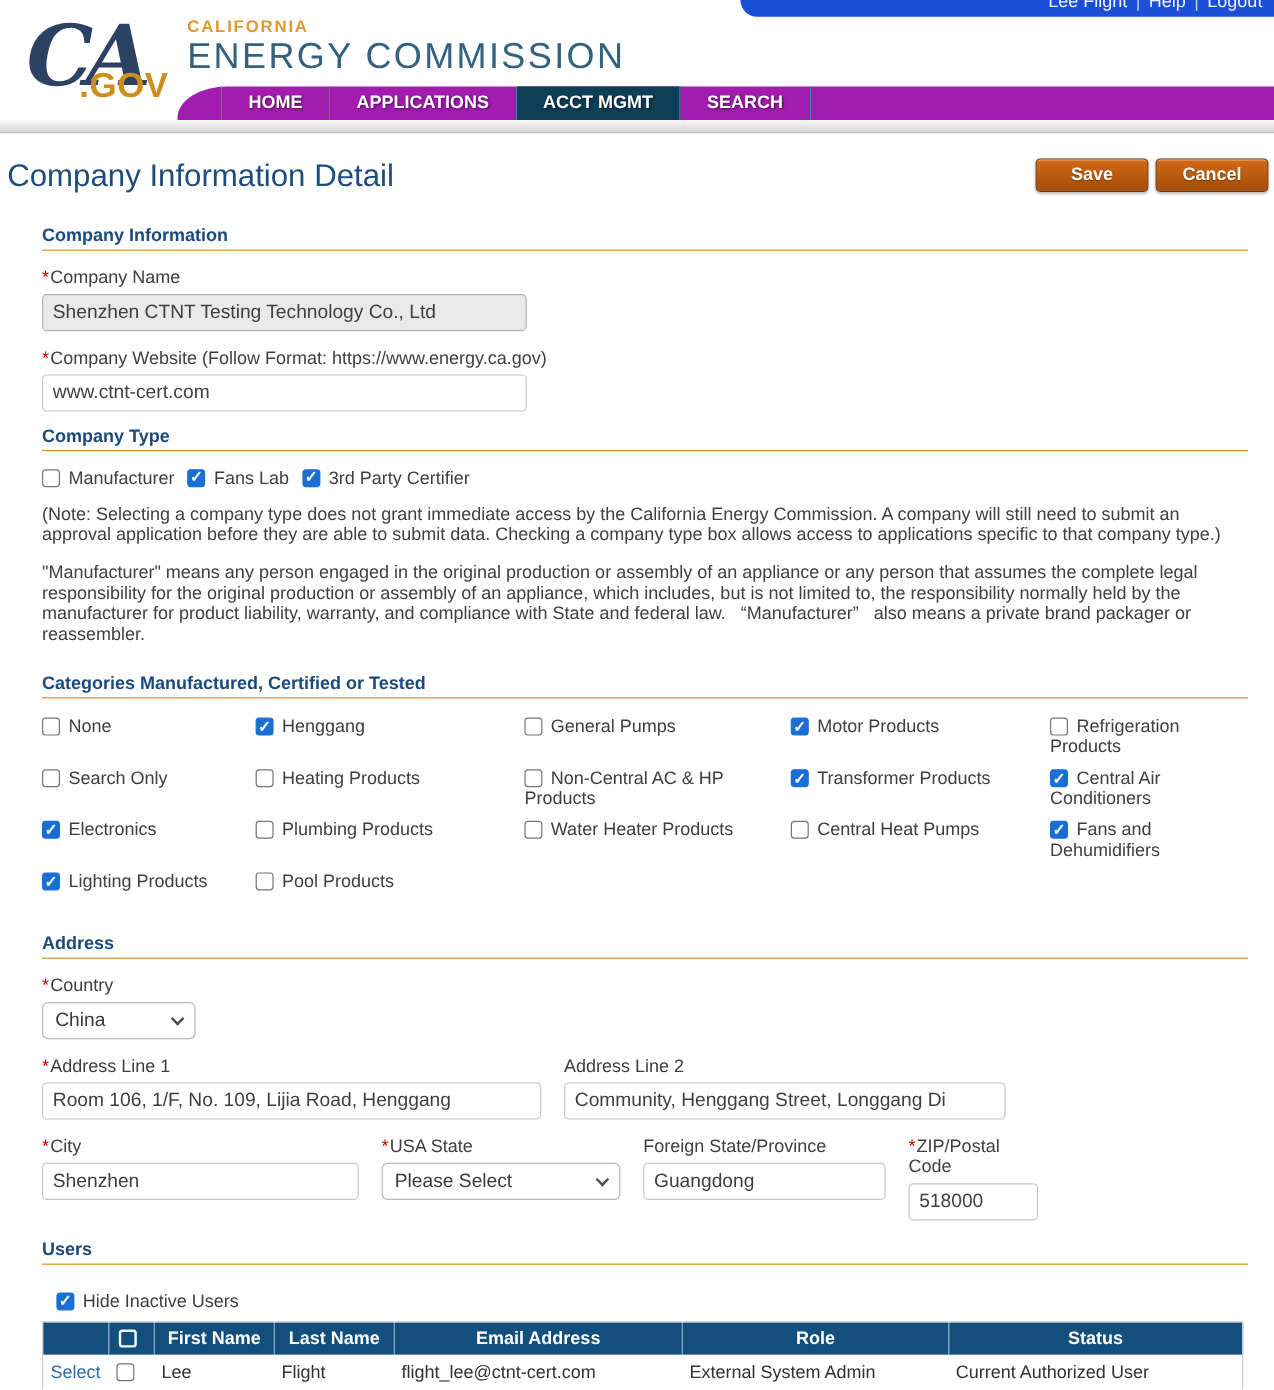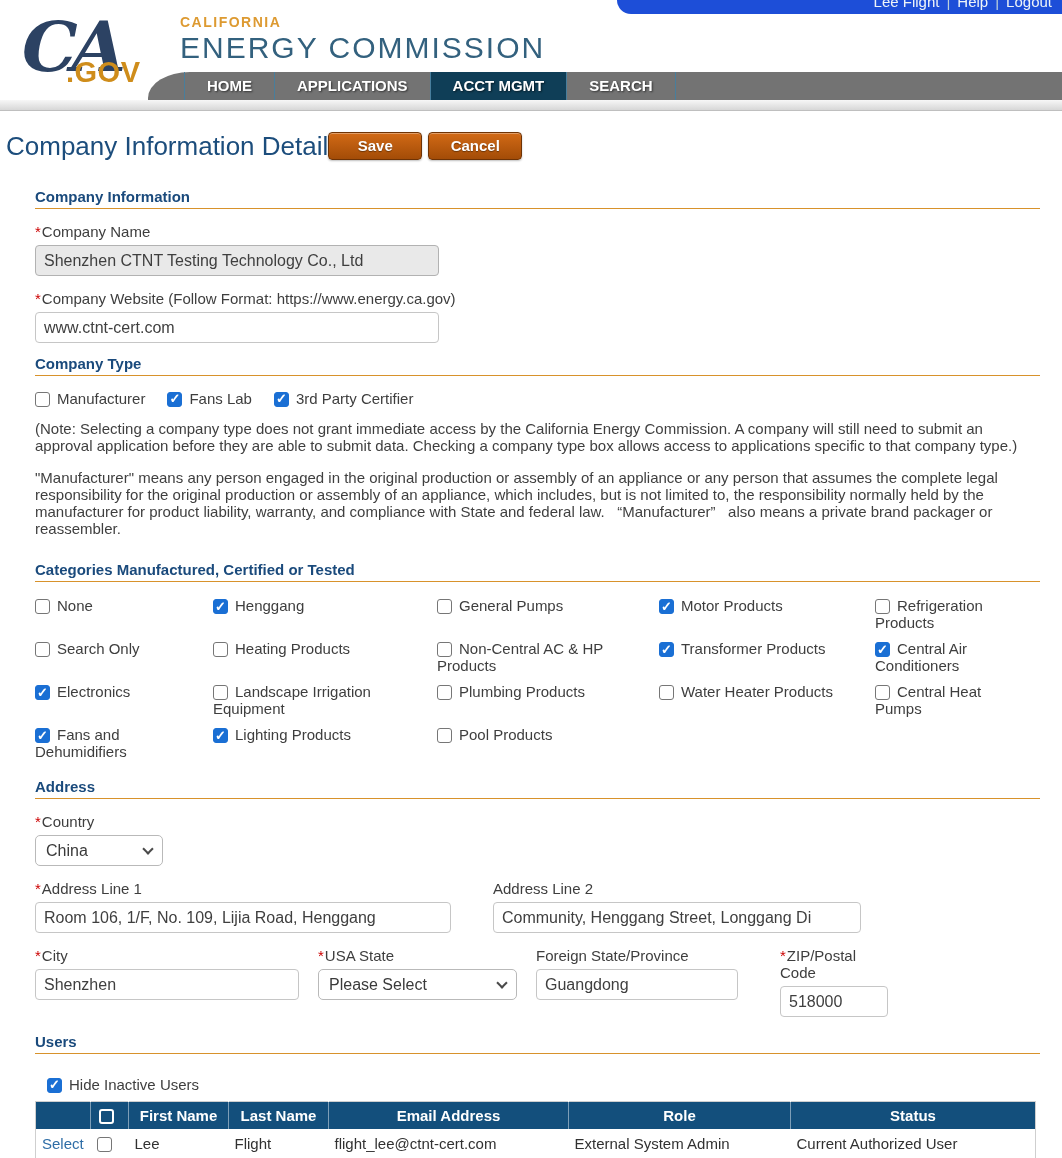--- a/index.html
+++ b/index.html
@@ -13,36 +13,36 @@
   .topbar-inner { margin-top:-7px; text-align:right; padding-right:10px; font-size:15px; color:#eef4f8; white-space:nowrap; }
   .topbar-inner a { color:#eef4f8; text-decoration:none; }
   .topbar-sep { margin:0 7px; color:#bcd0db; }
 
   .logo { position:absolute; left:22px; top:4px; width:135px; height:92px; }
   .logo-ca { font-family:"DejaVu Serif", serif; font-style:italic; font-weight:bold;
              font-size:70px; line-height:86px; color:#2c4263; letter-spacing:-6px; }
   .logo-gov { position:absolute; left:44px; top:52px; font-size:29px; font-weight:bold;
               color:#cf8d1b; letter-spacing:0.5px; }
 
-  .brand { position:absolute; left:180px; top:14px; }
+  .brand { position:absolute; left:156px; top:14px; }
   .brand-top { font-size:14px; font-weight:bold; color:#dd9a31; letter-spacing:1.5px; }
   .brand-main { font-size:30px; color:#33617e; letter-spacing:2px; margin-top:1px; }
 
-  .navbar { position:absolute; left:148px; right:0; top:72px; height:28px; background:#737373;
+  .navbar { position:absolute; left:148px; right:0; top:72px; height:28px; background:#a21caf;
             border-top-left-radius:42px 26px; display:flex; padding-left:36px; }
   .nav-item { display:block; line-height:28px; padding:0 22px; color:#fff; font-weight:bold;
               font-size:15px; text-decoration:none; border-right:1px solid #487e9c;
               text-shadow:1px 1px 2px rgba(0,0,0,.55); }
   .nav-item:first-child { border-left:1px solid #487e9c; }
   .nav-item.is-on { background:#0f3e57; }
 
   .header-strip { height:11px; background:linear-gradient(#f7f7f7,#d7d7d7); border-bottom:1px solid #bfbfbf; }
 
   
-  .title-row { display:flex; align-items:flex-start; margin:20px 5px 0 6px; }
+  .title-row { display:flex; justify-content:space-between; align-items:flex-start; margin:20px 5px 0 6px; }
   .page-title { font-size:26px; font-weight:400; color:#1c4d7c; }
   .btns { display:flex; gap:6px; margin-top:1px; }
   .btn { display:inline-block; min-width:94px; height:28px; line-height:26px; text-align:center;
          color:#fff; font-weight:bold; font-size:15px; cursor:pointer;
          background:linear-gradient(#d26a16,#a34c07); border:1px solid #6e3305; border-radius:4px;
          box-shadow:inset 0 1px 0 rgba(255,255,255,.35), 0 1px 2px rgba(0,0,0,.25);
          text-shadow:0 1px 1px rgba(0,0,0,.4); padding:0 10px; }
 
   
   .content { margin:0 22px 0 35px; }
@@ -63,31 +63,31 @@
           transform:rotate(45deg); margin-top:-4px; flex:0 0 auto; margin-left:8px; }
 
   
   .cb { display:inline-block; width:15px; height:15px; border:1px solid #767676; border-radius:3px;
         background:#fff; vertical-align:-3px; margin-right:7px; position:relative; cursor:pointer; }
   .cb.is-on { background:#1a6fd4; border-color:#1a6fd4; }
   .cb.is-on::after { content:"✓"; position:absolute; color:#fff; font-size:13px; font-weight:bold;
                      left:1px; top:-2px; }
   .cb-dark { border:2px solid #fff; background:transparent; width:15px; height:15px; vertical-align:-3px; }
 
-  .type-row { margin-top:14px; font-size:15px; display:flex; gap:22px; align-items:center; }
+  .type-row { margin-top:14px; font-size:15px; display:flex; gap:11px; align-items:center; }
   .note { font-size:15px; line-height:17px; color:#3f3f3f; margin-top:13px; white-space:pre-wrap; }
 
   .cat-grid { display:grid; grid-template-columns:178px 224px 222px 216px 160px;
               row-gap:7px; margin-top:15px; font-size:15px; line-height:17px; }
   .cat-cell { min-height:36px; padding-right:10px; }
 
   
   .frow { display:flex; }
   .fcol { margin-right:19px; }
-  .fcol:last-child { margin-right:0;margin-left:23px; }
+  .fcol:last-child { margin-right:0; }
   .w416 { width:416px; } .w368 { width:368px; } .w264 { width:264px; } .w199 { width:199px; }
   .w202 { width:202px; } .w108 { width:108px; } .w139 { width:128px; } .w404 { width:404px; }
 
   
   .hide-inactive { margin:22px 0 8px 12px; font-size:15px; }
   table.users { width:1000px; border-collapse:collapse; margin-top:2px; table-layout:fixed;
                 border:1px solid #cfcfcf; }
   table.users th { background:#134f7c; color:#fff; font-weight:bold; font-size:15px; text-align:center;
                    height:27px; padding:2px 6px; border-right:1px solid rgba(255,255,255,.45); }
   table.users th:last-child { border-right:none; }
@@ -173,21 +173,20 @@
     <div class="cat-cell"><span class="cb is-on"></span><span>Motor Products</span></div>
     <div class="cat-cell"><span class="cb"></span><span>Refrigeration Products</span></div>
 
     <div class="cat-cell"><span class="cb"></span><span>Search Only</span></div>
     <div class="cat-cell"><span class="cb"></span><span>Heating Products</span></div>
     <div class="cat-cell"><span class="cb"></span><span>Non-Central AC &amp; HP Products</span></div>
     <div class="cat-cell"><span class="cb is-on"></span><span>Transformer Products</span></div>
 
     <div class="cat-cell"><span class="cb is-on"></span><span>Central Air Conditioners</span></div>
     <div class="cat-cell"><span class="cb is-on"></span><span>Electronics</span></div>
-    <div class="cat-cell"><span class="cb"></span><span>Landscape Irrigation Equipment</span></div>
     <div class="cat-cell"><span class="cb"></span><span>Plumbing Products</span></div>
     <div class="cat-cell"><span class="cb"></span><span>Water Heater Products</span></div>
 
     <div class="cat-cell"><span class="cb"></span><span>Central Heat Pumps</span></div>
     <div class="cat-cell"><span class="cb is-on"></span><span>Fans and Dehumidifiers</span></div>
     <div class="cat-cell"><span class="cb is-on"></span><span>Lighting Products</span></div>
     <div class="cat-cell"><span class="cb"></span><span>Pool Products</span></div>
     <div class="cat-cell"></div>
   </div>
 

